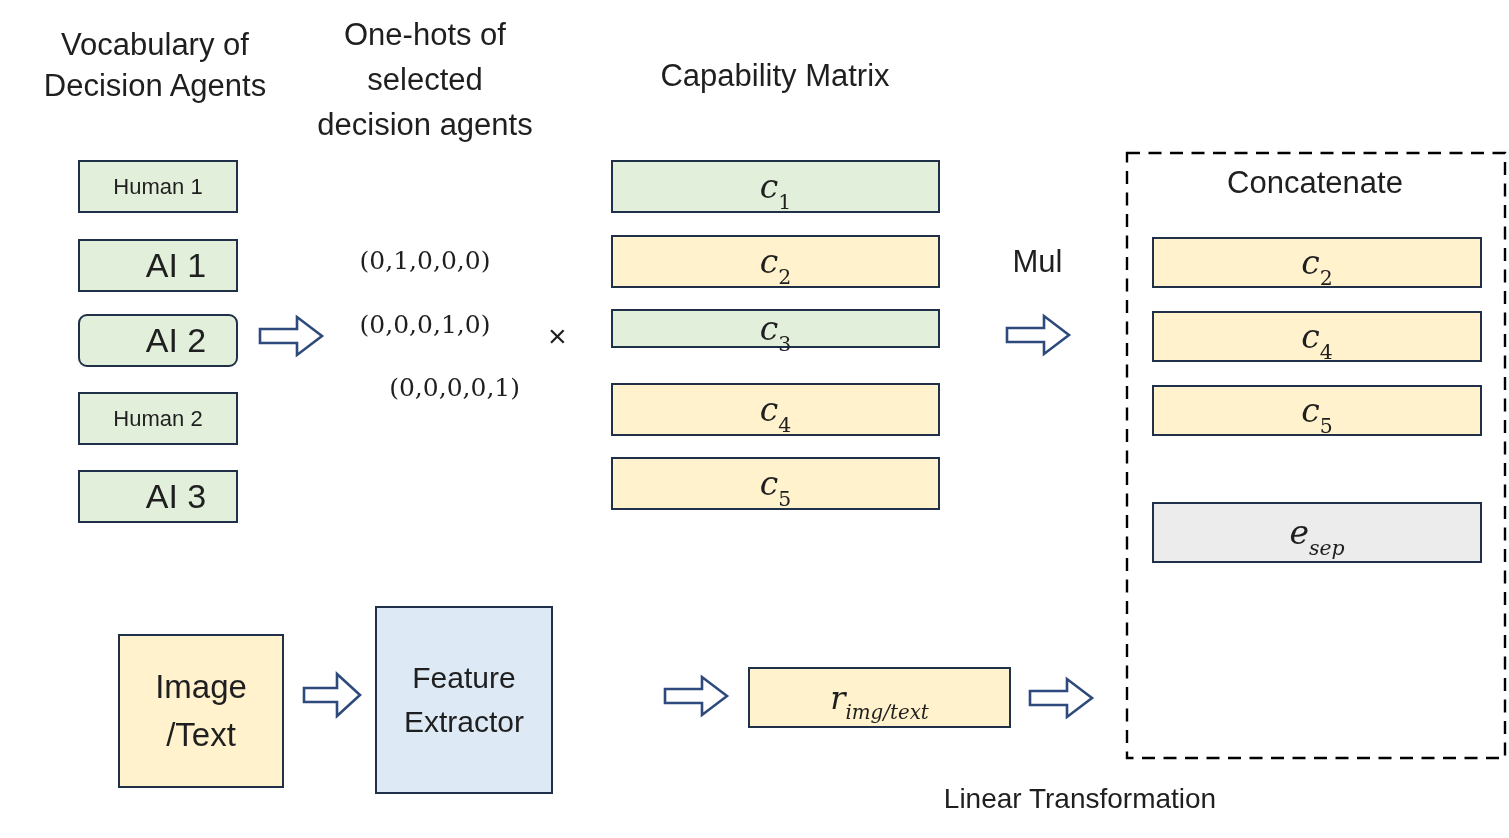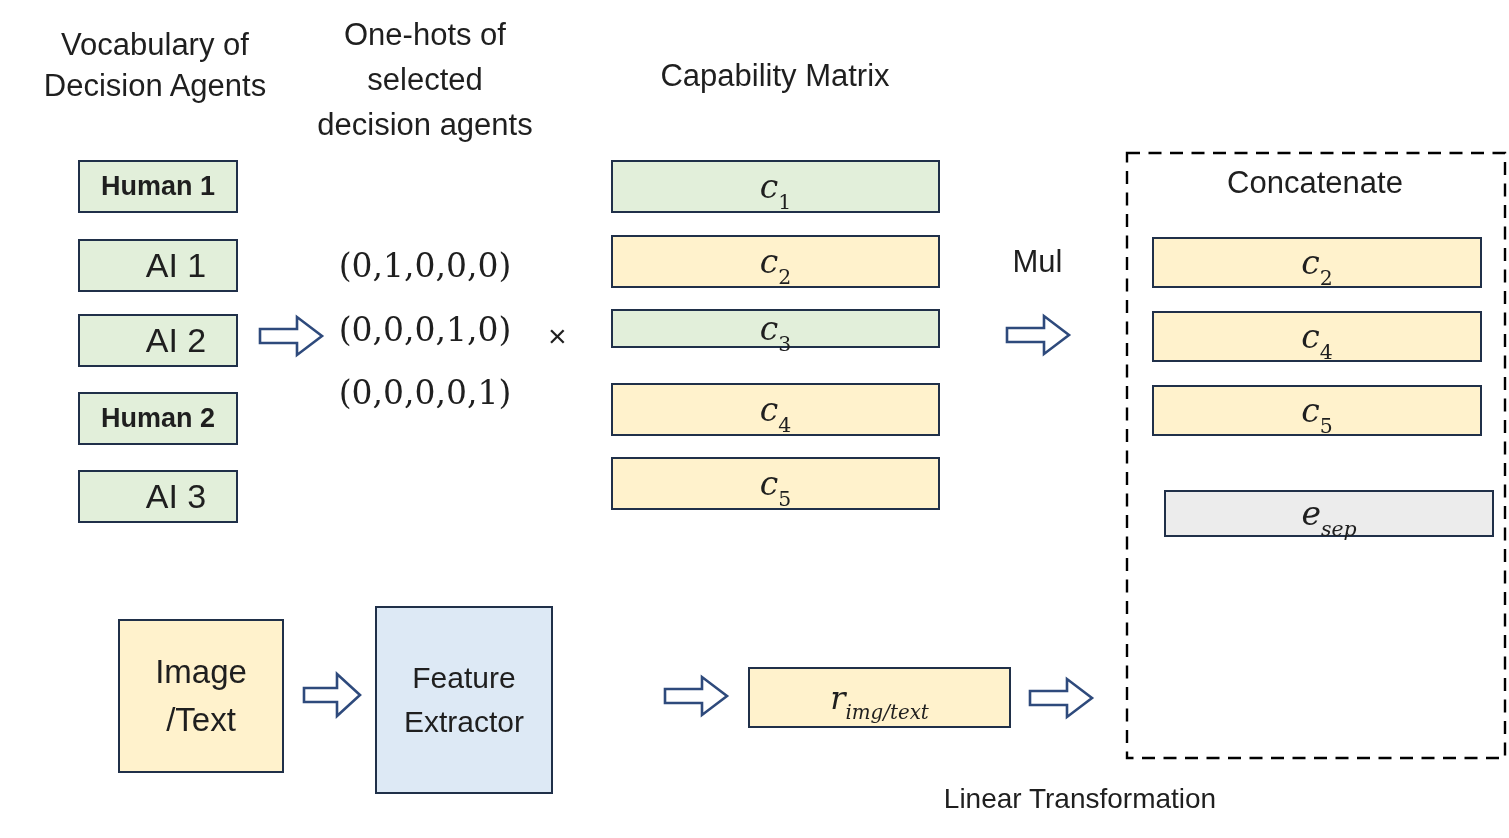--- a/index.html
+++ b/index.html
@@ -12,25 +12,25 @@
   .hdr.onehot{line-height:45px;}
   .box{
     position:absolute;box-sizing:border-box;border:2px solid #203049;
     display:flex;align-items:center;justify-content:center;text-align:center;
   }
   .green{background:#e2efda;}
   .yellow{background:#fff2cc;}
   .blue{background:#dde9f5;}
   .gray{background:#ececec;}
   .lbl-ai{font-size:34px;margin-left:36px;}
-  .lbl-human{font-size:27px;font-weight:bold;}
+  .lbl-human{font-size:22px;}
   .math{font-family:"DejaVu Serif","Liberation Serif",serif;font-style:italic;font-size:33px;line-height:1;}
   .math sub{font-size:0.62em;line-height:0;position:relative;bottom:-0.18em;}
   .sub-upright{font-style:normal;}
-  .vec{position:absolute;width:190px;text-align:center;font-family:"DejaVu Serif","Liberation Serif",serif;font-size:33px;}
+  .vec{position:absolute;width:190px;text-align:center;font-family:"DejaVu Serif","Liberation Serif",serif;font-size:25px;}
   .times{position:absolute;font-size:32px;}
   .arrow{position:absolute;}
   .plain{position:absolute;text-align:center;}
   .two-line{line-height:48px;font-size:33px;}
   .fe-line{line-height:44px;font-size:30px;}
 </style>
 </head>
 <body>
 
 <div class="canvas">
@@ -47,37 +47,37 @@
   </div>
 
   <div class="hdr" style="left:610px;top:58px;width:330px;">Capability Matrix</div>
 
   <div class="box green" style="left:78px;top:160px;width:160px;height:53px;">
     <span class="lbl-human">Human 1</span>
   </div>
   <div class="box green" style="left:78px;top:239px;width:160px;height:53px;">
     <span class="lbl-ai">AI 1</span>
   </div>
-  <div class="box green" style="left:78px;top:314px;width:160px;height:53px;">
+  <div class="box green" style="left:78px;top:314px;width:160px;height:53px;border-radius:9px;">
     <span class="lbl-ai">AI 2</span>
   </div>
   <div class="box green" style="left:78px;top:392px;width:160px;height:53px;">
     <span class="lbl-human">Human 2</span>
   </div>
   <div class="box green" style="left:78px;top:470px;width:160px;height:53px;">
     <span class="lbl-ai">AI 3</span>
   </div>
 
   <svg class="arrow" style="left:257px;top:312px;" width="68" height="48" viewBox="0 0 68 48">
     <path d="M3 17 H40 V5 L65 24 L40 43 V31 H3 Z" fill="#ffffff" stroke="#2e4a7c" stroke-width="2.6" stroke-linejoin="miter"></path>
   </svg>
 
   <div class="vec" style="left:330px;top:246px;">(0,1,0,0,0)</div>
   <div class="vec" style="left:330px;top:310px;">(0,0,0,1,0)</div>
-  <div class="vec" style="left:330px;top:373px;">(0,0,0,0,1)</div>
+  <div class="vec" style="left:330px;top:373px;text-align:right;">(0,0,0,0,1)</div>
 
   <div class="times" style="left:548px;top:318px;">×</div>
 
   <div class="box green" style="left:611px;top:160px;width:329px;height:53px;">
     <span class="math"><span>c</span><sub class="sub-upright">1</sub></span>
   </div>
   <div class="box yellow" style="left:611px;top:235px;width:329px;height:53px;">
     <span class="math"><span>c</span><sub class="sub-upright">2</sub></span>
   </div>
   <div class="box green" style="left:611px;top:309px;width:329px;height:39px;">
@@ -102,25 +102,25 @@
 
   <div class="box yellow" style="left:1152px;top:237px;width:330px;height:51px;">
     <span class="math"><span>c</span><sub class="sub-upright">2</sub></span>
   </div>
   <div class="box yellow" style="left:1152px;top:311px;width:330px;height:51px;">
     <span class="math"><span>c</span><sub class="sub-upright">4</sub></span>
   </div>
   <div class="box yellow" style="left:1152px;top:385px;width:330px;height:51px;">
     <span class="math"><span>c</span><sub class="sub-upright">5</sub></span>
   </div>
-  <div class="box gray" style="left:1152px;top:490px;width:330px;height:47px;margin-left:12px;">
+  <div class="box gray" style="left:1152px;top:502px;width:330px;height:61px;">
     <span class="math"><span>e</span><sub>sep</sub></span>
   </div>
 
-  <div class="box yellow two-line" style="left:118px;top:619px;width:166px;height:154px;">
+  <div class="box yellow two-line" style="left:118px;top:634px;width:166px;height:154px;">
     <div>
       <div>Image</div>
       <div>/Text</div>
     </div>
   </div>
 
   <svg class="arrow" style="left:301px;top:669px;" width="62" height="52" viewBox="0 0 62 52">
     <path d="M3 19 H36 V5 L59 26 L36 47 V33 H3 Z" fill="#ffffff" stroke="#2e4a7c" stroke-width="2.6" stroke-linejoin="miter"></path>
   </svg>
 

